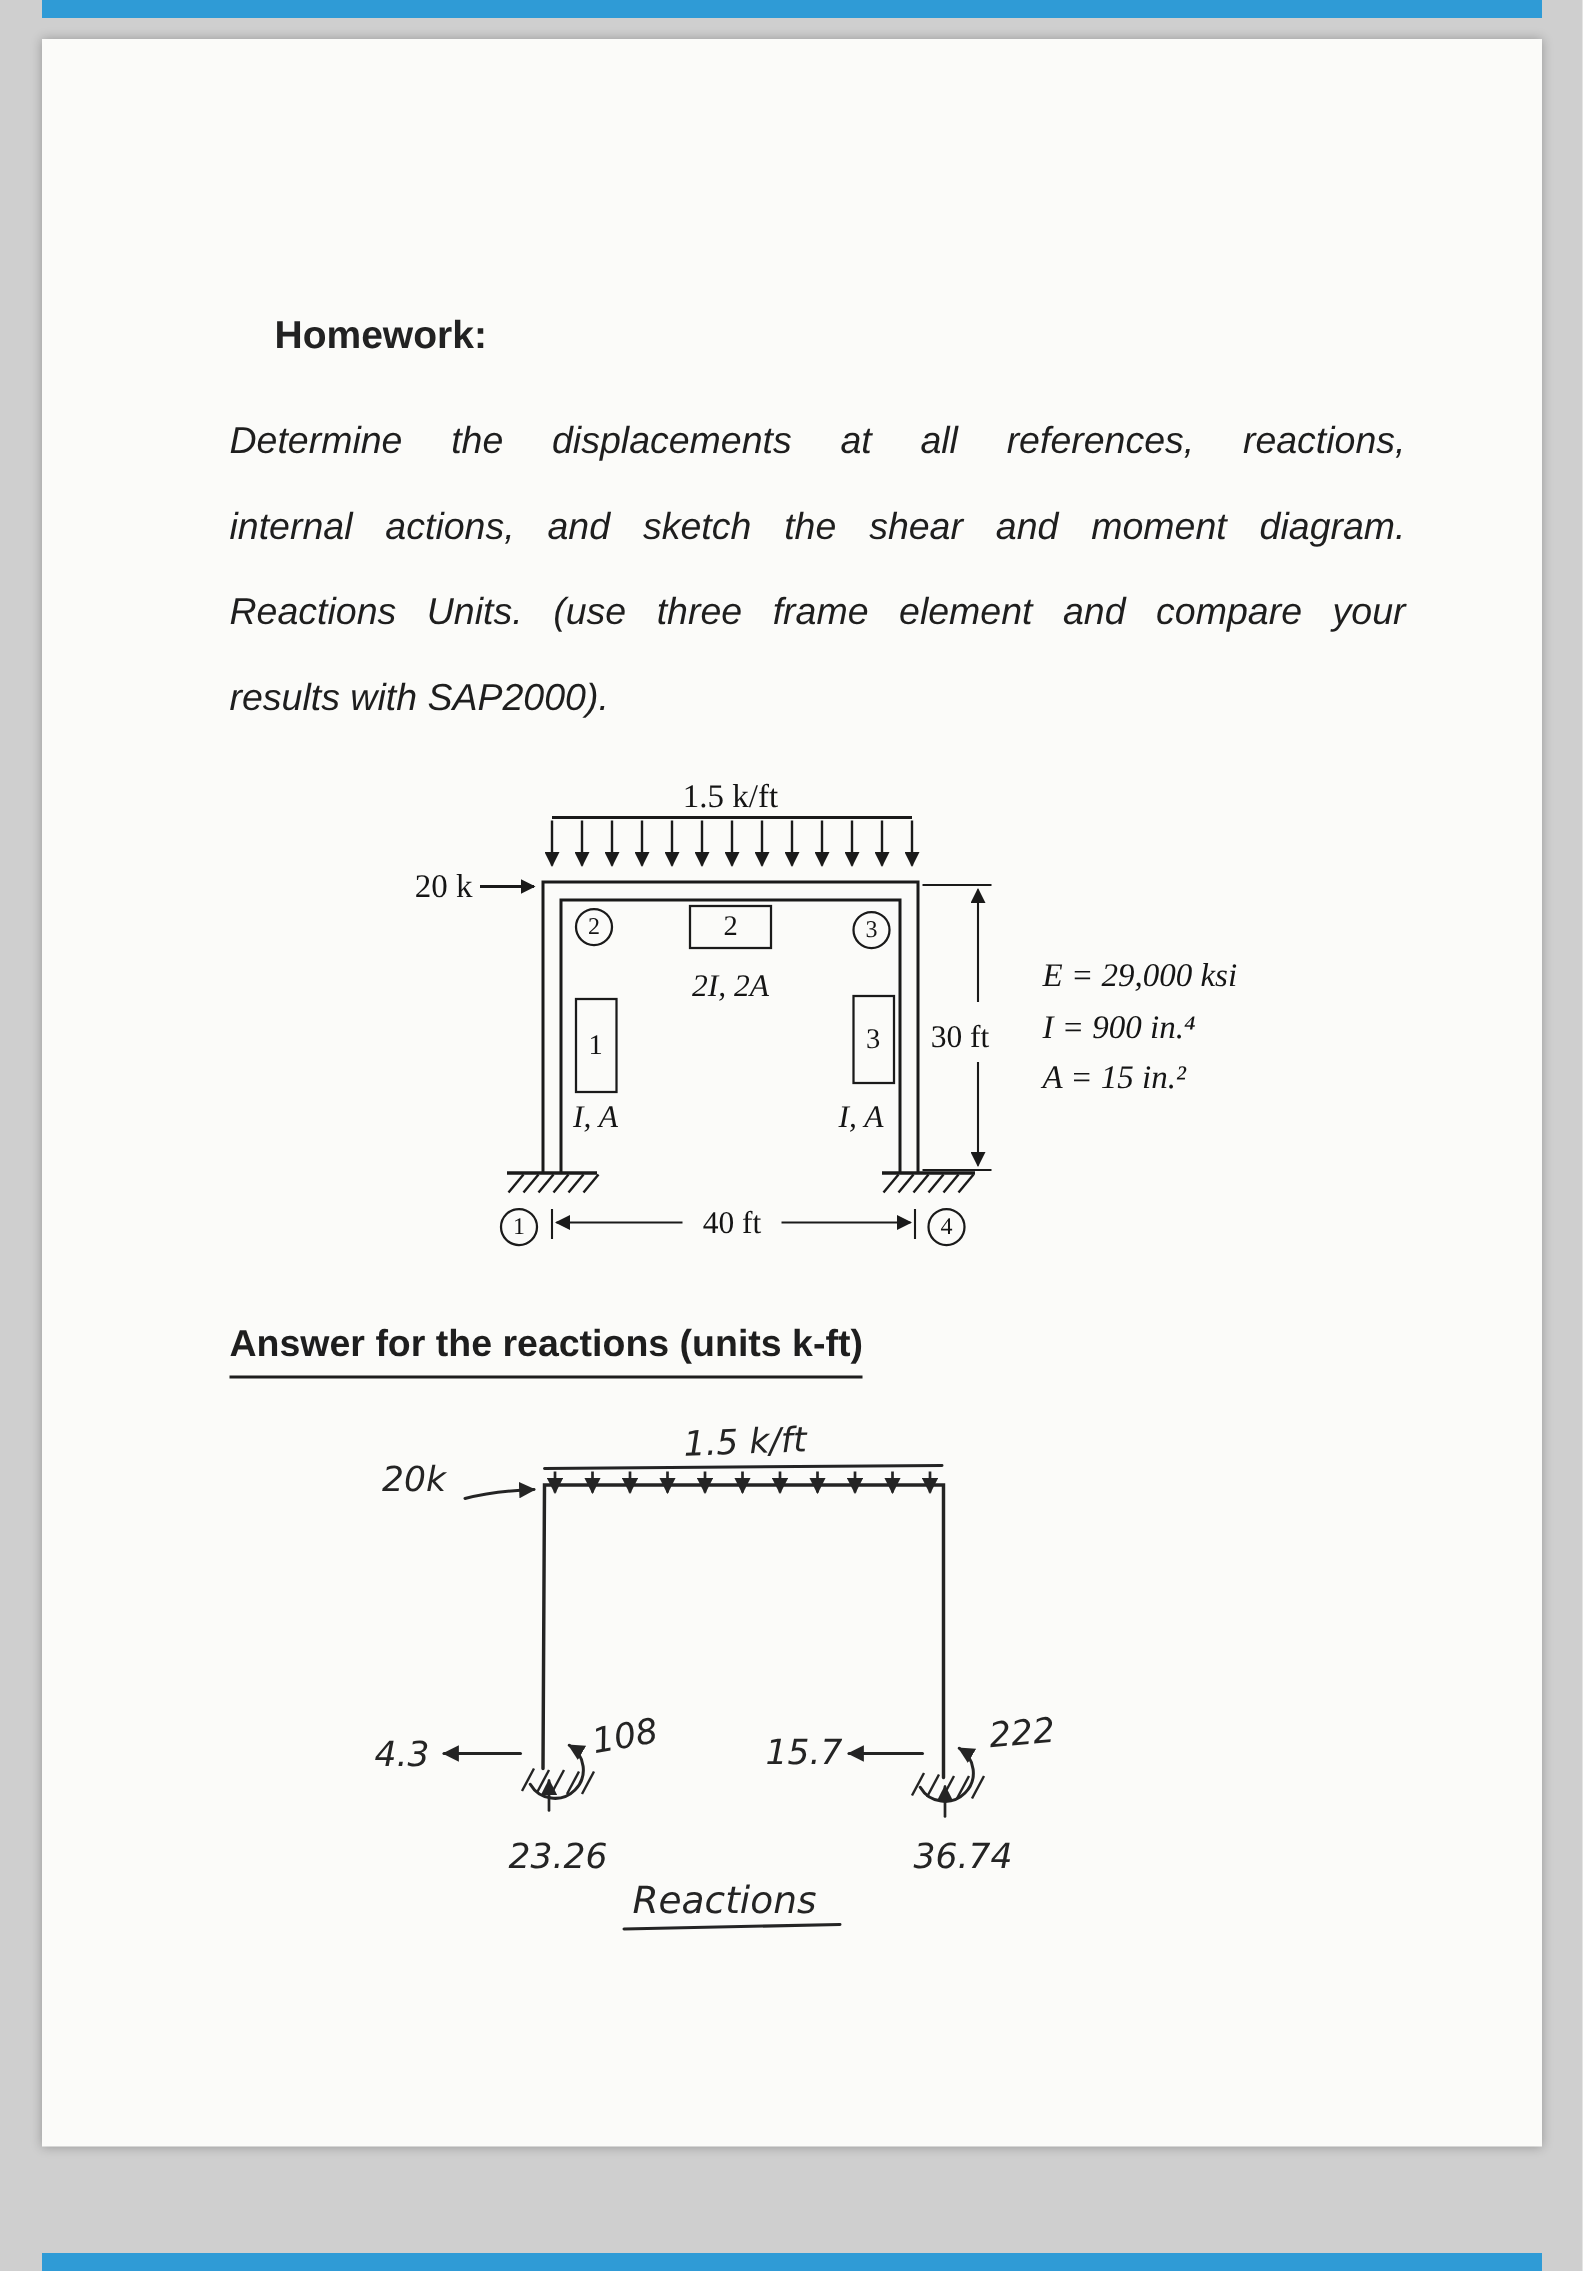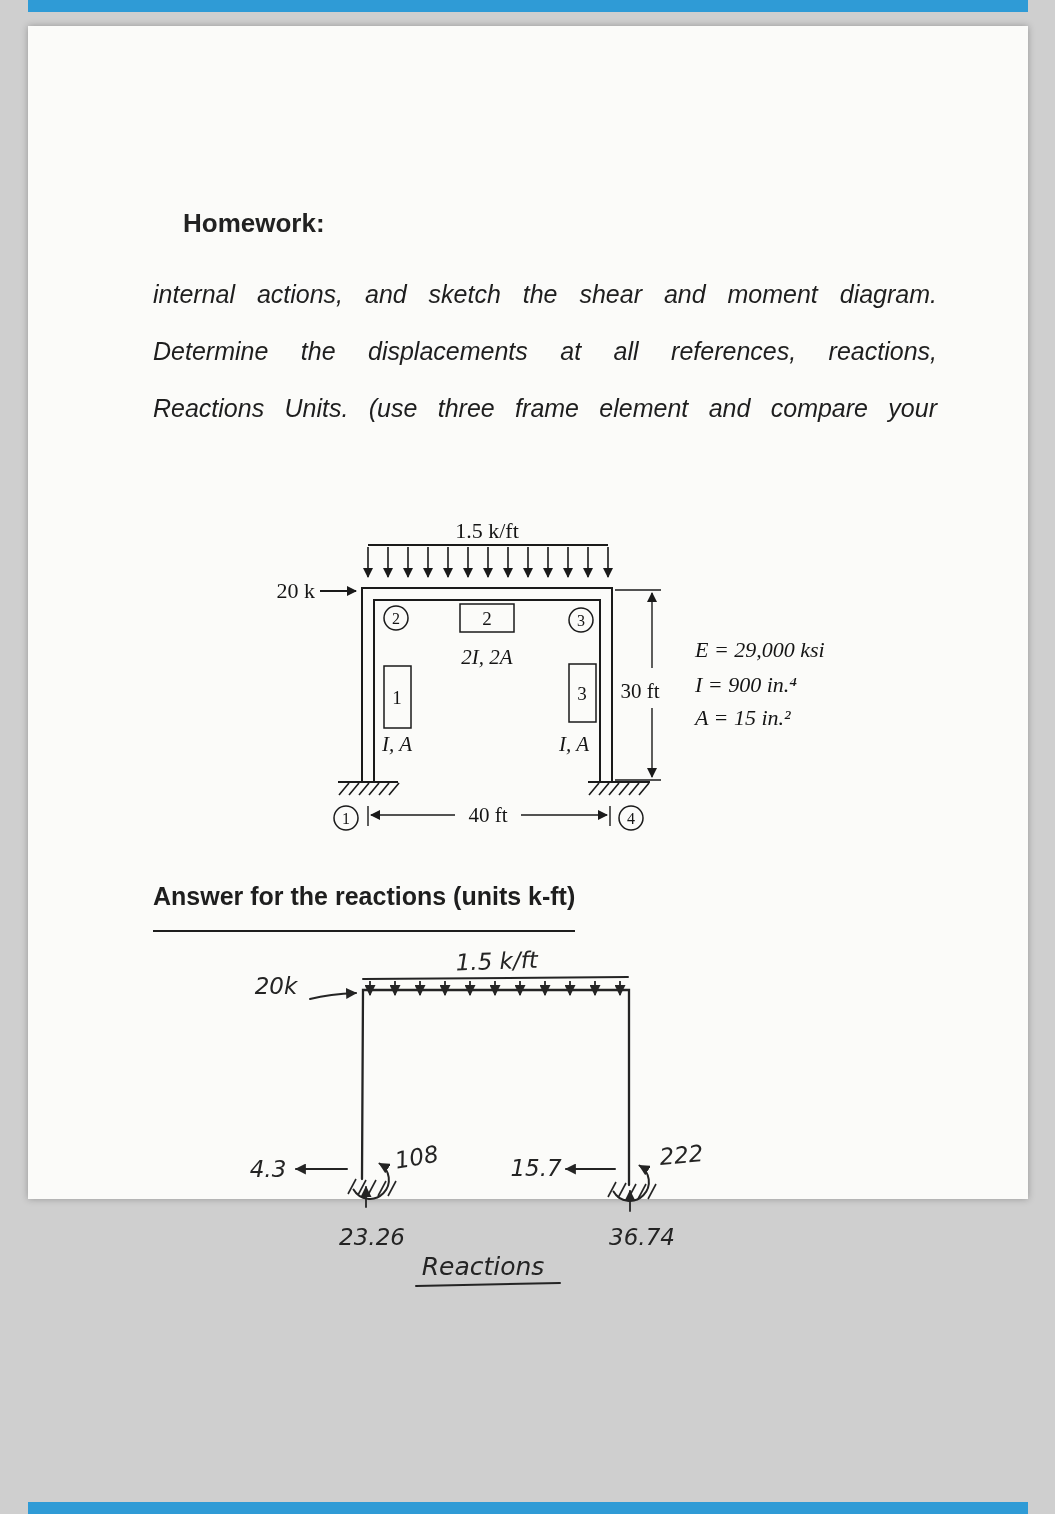--- a/index.html
+++ b/index.html
@@ -8,60 +8,61 @@
     position:relative;
     background:#cfcfcf;
     font-family:"Liberation Sans",sans-serif;
     color:#1b1b1b;
     overflow:hidden;
   }
   .bar{position:absolute;left:28px;width:1000px;height:12px;background:#2f9bd6}
   .bar.top{top:0}
   .bar.bottom{top:1502px}
   .page{
-    position:absolute;left:28px;top:26px;width:1000px;height:1173px;
+    position:absolute;left:28px;top:26px;width:1000px;height:1405px;
     background:#fbfbf9;box-shadow:0 0 7px rgba(0,0,0,.28);
   }
   .hw-heading{
     position:absolute;left:155px;top:182px;
     font-size:26px;font-weight:700;color:#222;
   }
   .problem{
     position:absolute;left:125px;top:240px;width:784px;
     font-style:italic;font-size:25px;color:#1e1e1e;
   }
   .problem .line{height:57px;line-height:57px;text-align:justify;text-align-last:justify;white-space:nowrap}
   .problem .line.last{text-align-last:left}
   .answer-heading{
     position:absolute;left:125px;top:856px;
     font-size:25px;font-weight:700;color:#1e1e1e;
   }
-  .answer-heading span{border-bottom:2.5px solid #1e1e1e;padding-bottom:20px}
+  .answer-heading span{border-bottom:2.5px solid #1e1e1e;padding-bottom:7px}
   svg{position:absolute;overflow:visible}
   #frame-svg{left:235px;top:488px}
   #sketch-svg{left:202px;top:919px}
   .ln{stroke:#1a1a1a;fill:none}
   .ts{font-family:"Liberation Serif","DejaVu Serif",serif;fill:#151515}
   .tsi{font-family:"Liberation Serif","DejaVu Serif",serif;font-style:italic;fill:#151515}
   .hand{font-family:"DejaVu Sans",sans-serif;font-style:italic;fill:#242424}
   .hl{stroke:#242424;fill:none;stroke-linecap:round}
 </style>
 </head>
 <body>
 
 <div class="bar top" style="background: rgb(47, 155, 214);"></div>
 
 <div class="page">
 
   <div class="hw-heading">Homework:</div>
 
   <div class="problem">
+    <div class="line">Determine the displacements at all references, reactions,</div>
     <div class="line">internal actions, and sketch the shear and moment diagram.</div>
-    <div class="line">Determine the displacements at all references, reactions,</div>
     <div class="line">Reactions Units. (use three frame element and compare your</div>
+    <div class="line last">results with SAP2000).</div>
   </div>
 
   <svg id="frame-svg" width="620" height="325" viewBox="0 0 620 325">
     <defs>
       <marker id="ah1" viewBox="0 0 10 10" refX="9" refY="5" markerWidth="10" markerHeight="10" markerUnits="userSpaceOnUse" orient="auto-start-reverse">
         <path d="M0,0 L10,5 L0,10 z" fill="#1a1a1a"></path>
       </marker>
     </defs>
 
     <g>

